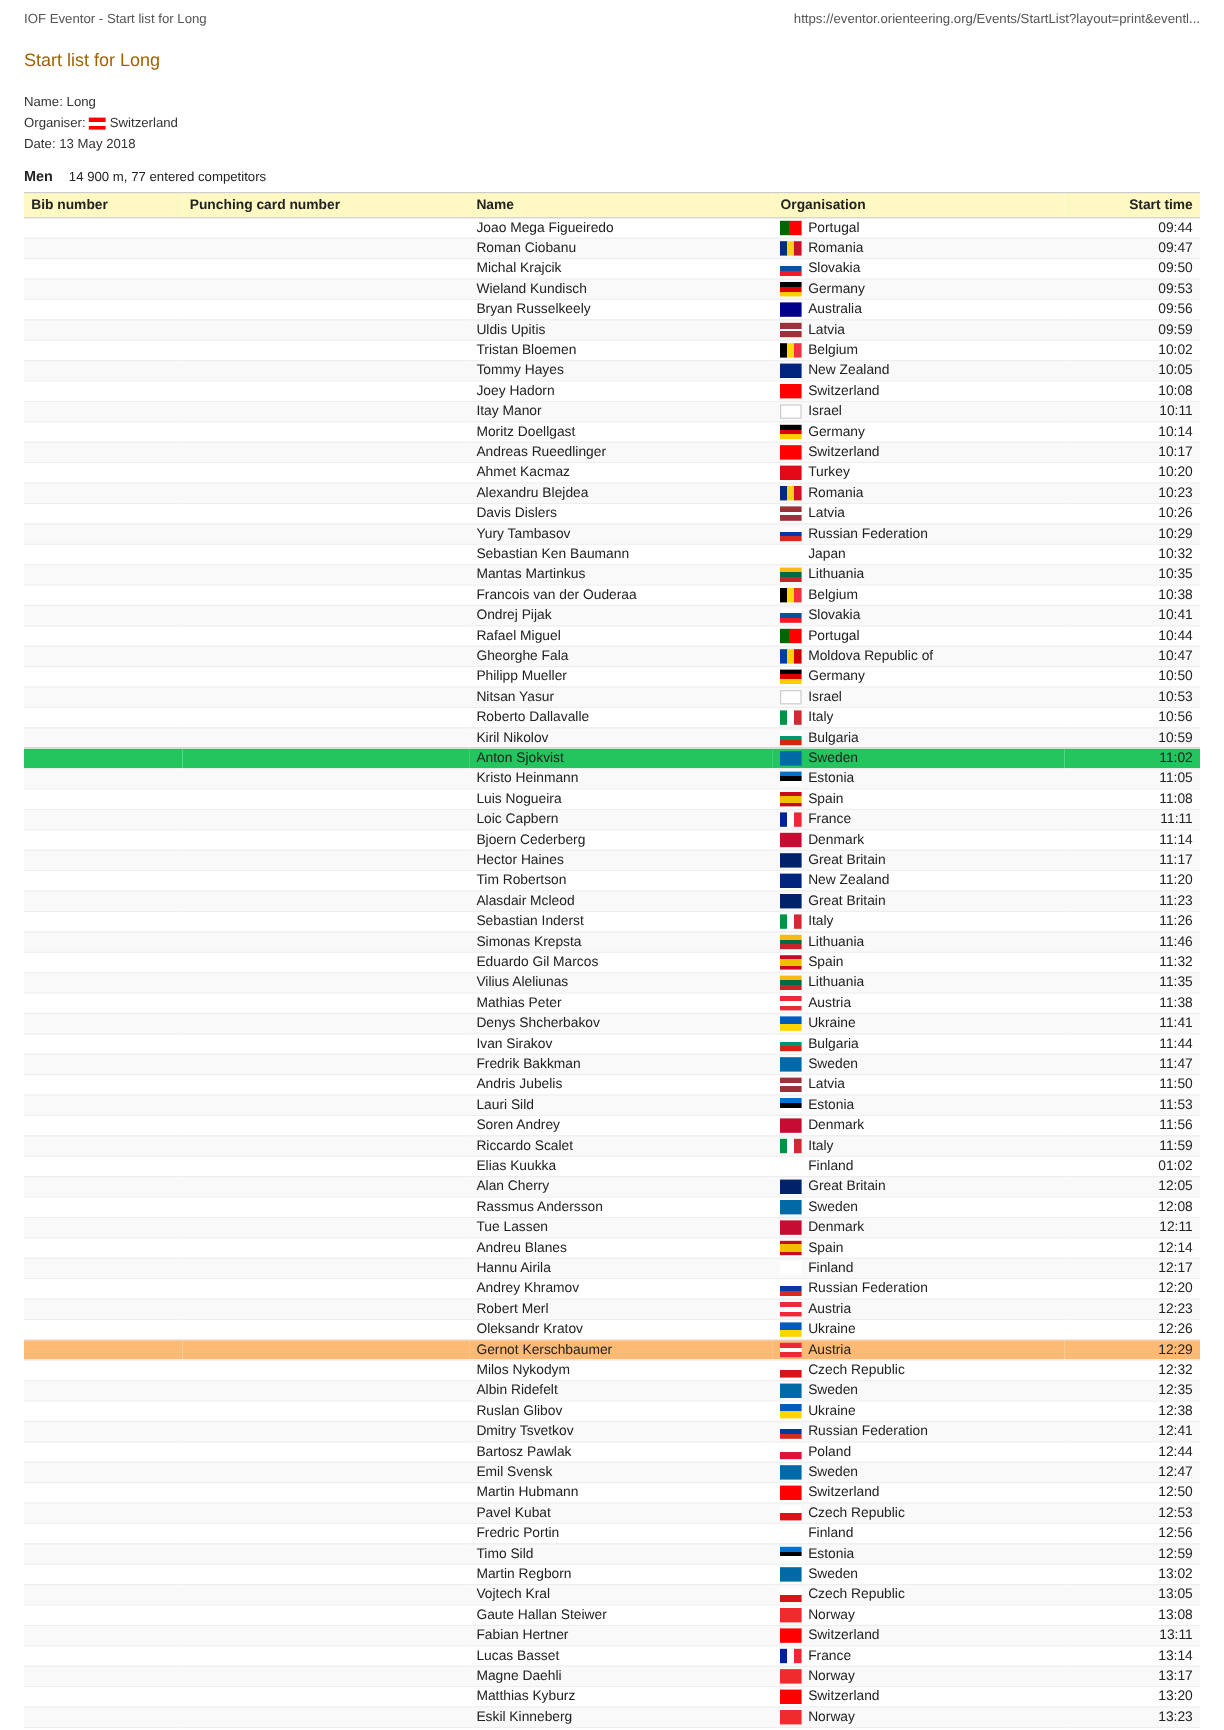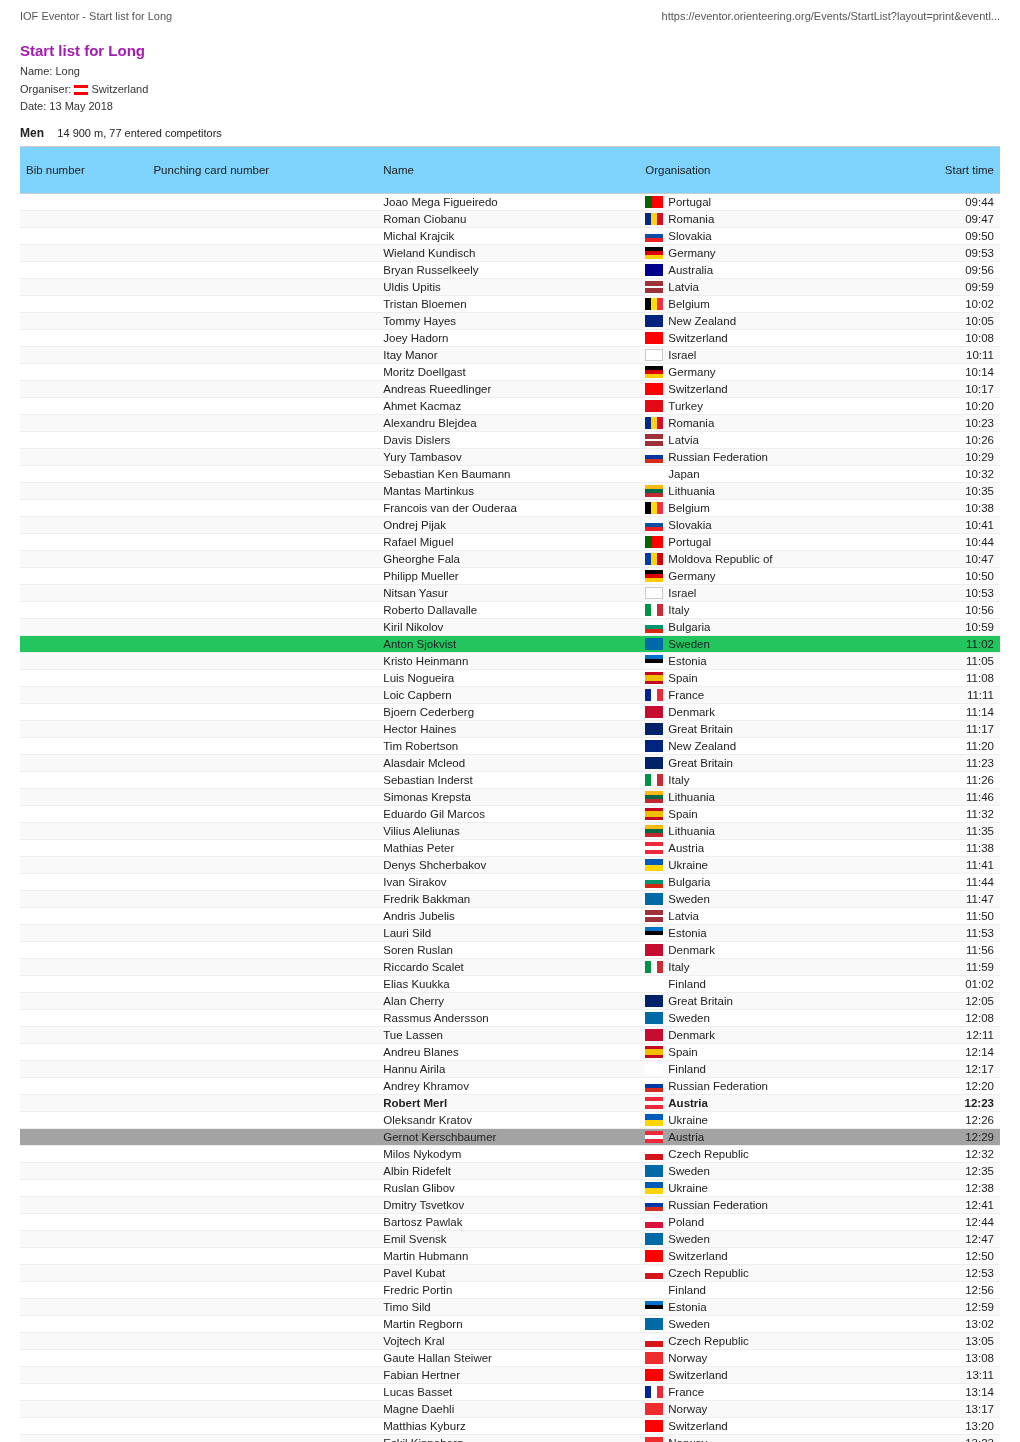--- a/index.html
+++ b/index.html
@@ -12,24 +12,24 @@
     }
     .page-header {
       display: flex;
       justify-content: space-between;
       align-items: flex-start;
       margin-bottom: 16px;
       font-size: 11px;
       color: #555;
     }
     .section-title {
-      color: #a21caf;
+      color: #a16207;
       font-size: 15px;
-      font-weight: bold;
-      margin-bottom: 4px;
+      font-weight: normal;
+      margin-bottom: 18px;
       margin-top: 20px;
     }
     .event-meta { font-size: 11px; color: #333; line-height: 1.6; margin-bottom: 10px; }
     .event-meta .organiser-flag {
       display: inline-block;
       width: 14px;
       height: 10px;
       background: linear-gradient(to bottom, red 33%, white 33%, white 66%, red 66%);
       margin-right: 3px;
       vertical-align: middle;
@@ -41,24 +41,24 @@
       margin-top: 10px;
     }
     table {
       width: 100%;
       border-collapse: collapse;
       font-size: 11.5px;
     }
     thead tr th {
       border-top: 1px solid #ccc;
       border-bottom: 1px solid #ccc;
-      padding: 17px 6px;
+      padding: 4px 6px;
       text-align: left;
-      font-weight: normal;
-      background: #7dd3fc;
+      font-weight: bold;
+      background: #fef9c3;
     }
     thead tr th.start-time { text-align: right; }
     tbody tr td {
       padding: 2px 6px;
       border-bottom: 1px solid #eee;
       vertical-align: middle;
     }
     tbody tr td.start-time { text-align: right; }
     .flag-cell {
       display: flex;
@@ -660,21 +660,21 @@
           <div class="flag-cell">
             <span class="flag flag-ee"></span>
             <span>Estonia</span>
           </div>
         </td>
         <td class="start-time">11:53</td>
       </tr>
       <tr style="background: rgb(255, 255, 255);">
         <td></td>
         <td></td>
-        <td>Soren Ruslan</td>
+        <td>Soren Andrey</td>
         <td>
           <div class="flag-cell">
             <span class="flag flag-dk"></span>
             <span>Denmark</span>
           </div>
         </td>
         <td class="start-time">11:56</td>
       </tr>
       <tr style="background: rgb(249, 249, 249);">
         <td></td>
@@ -765,21 +765,21 @@
         <td></td>
         <td>Andrey Khramov</td>
         <td>
           <div class="flag-cell">
             <span class="flag flag-ru"></span>
             <span>Russian Federation</span>
           </div>
         </td>
         <td class="start-time">12:20</td>
       </tr>
-      <tr style="background: rgb(249, 249, 249); font-weight: bold;">
+      <tr style="background: rgb(249, 249, 249);">
         <td></td>
         <td></td>
         <td>Robert Merl</td>
         <td>
           <div class="flag-cell">
             <span class="flag flag-at"></span>
             <span>Austria</span>
           </div>
         </td>
         <td class="start-time">12:23</td>
@@ -789,21 +789,21 @@
         <td></td>
         <td>Oleksandr Kratov</td>
         <td>
           <div class="flag-cell">
             <span class="flag flag-ua"></span>
             <span>Ukraine</span>
           </div>
         </td>
         <td class="start-time">12:26</td>
       </tr>
-      <tr style="background: #a3a3a3;">
+      <tr style="background: #fdba74;">
         <td></td>
         <td></td>
         <td>Gernot Kerschbaumer</td>
         <td>
           <div class="flag-cell">
             <span class="flag flag-at"></span>
             <span>Austria</span>
           </div>
         </td>
         <td class="start-time">12:29</td>

